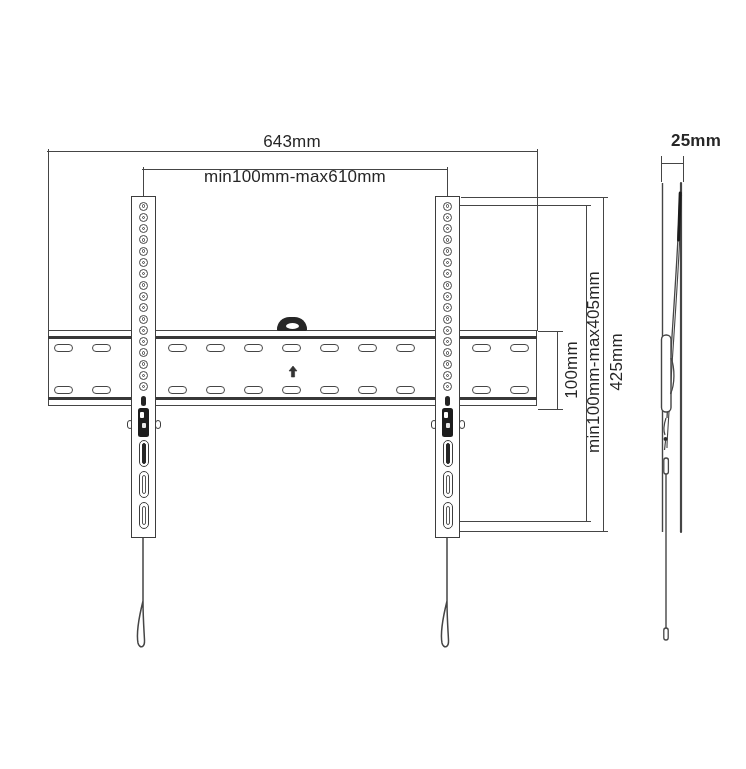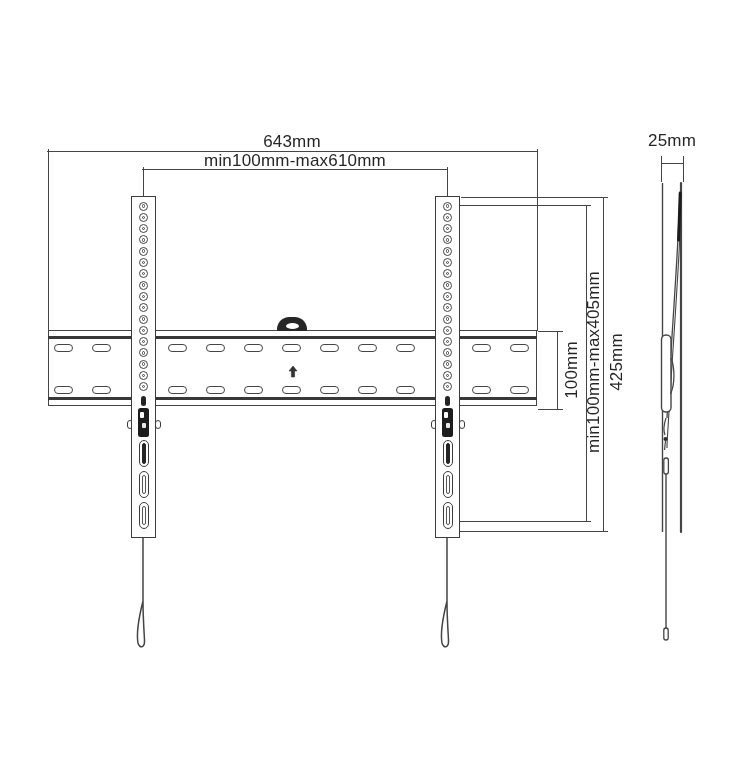--- a/index.html
+++ b/index.html
@@ -280,19 +280,19 @@
     <path d="M13,240 C11,246 10,252 12,257" fill="none" stroke="#454545" stroke-width="1.2"></path>
     <circle cx="12.5" cy="261" r="2" fill="#2a2a2a"></circle>
     <path d="M12.5,263 L11.5,272" stroke="#454545" stroke-width="1.2"></path>
 
     <rect x="10.8" y="280" width="4.6" height="16" rx="2.2" fill="#fff" stroke="#454545" stroke-width="1.3"></rect>
     <line x1="13" y1="296" x2="13" y2="450" stroke="#454545" stroke-width="1.4"></line>
     <rect x="10.8" y="450" width="4.4" height="12" rx="2.2" fill="#fff" stroke="#454545" stroke-width="1.3"></rect>
   </svg>
 
   <div class="dim-label" style="left:292px;top:141px;">643mm</div>
-  <div class="dim-label" style="left:295px;top:160px;">min100mm-max610mm</div>
+  <div class="dim-label" style="left:295px;top:176px;">min100mm-max610mm</div>
   <div class="dim-label rot" style="left:571px;top:370px;">100mm</div>
   <div class="dim-label rot" style="left:593px;top:362px;">min100mm-max405mm</div>
   <div class="dim-label rot" style="left:616px;top:362px;">425mm</div>
-  <div class="dim-label" style="left:672px;top:140px;">25mm</div>
+  <div class="dim-label" style="left:696px;top:140px;font-weight:bold;">25mm</div>
 
 </div>
 
 </body></html>

